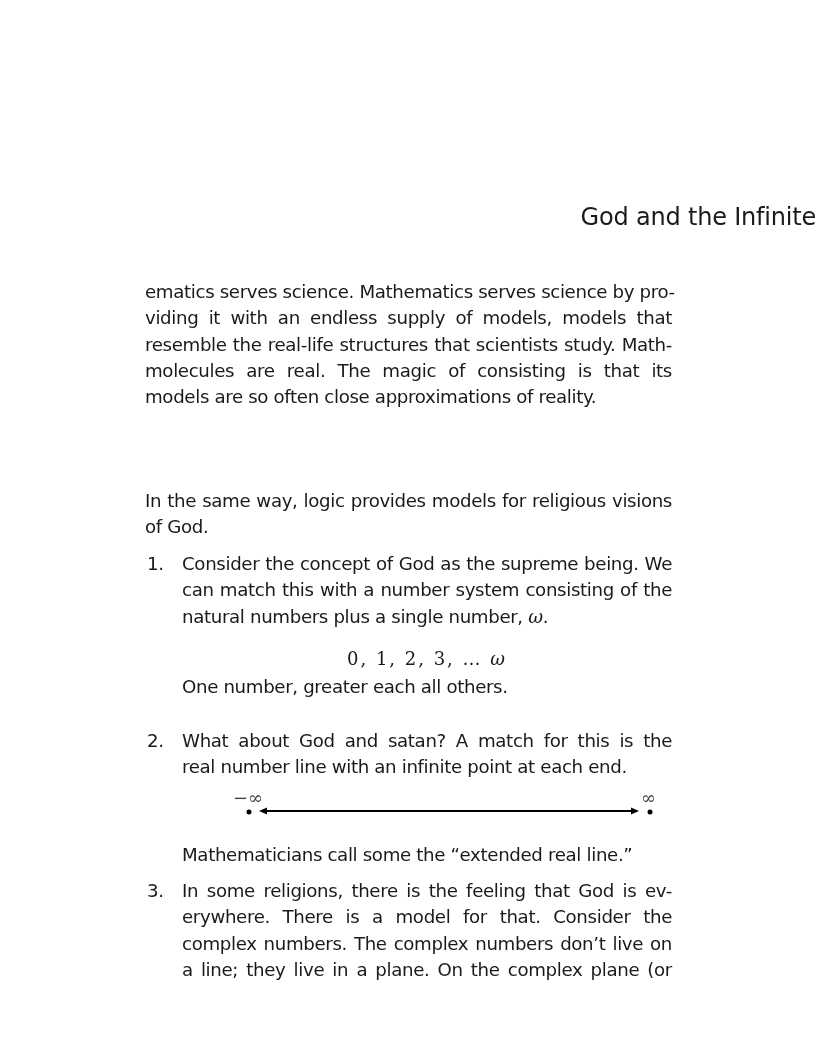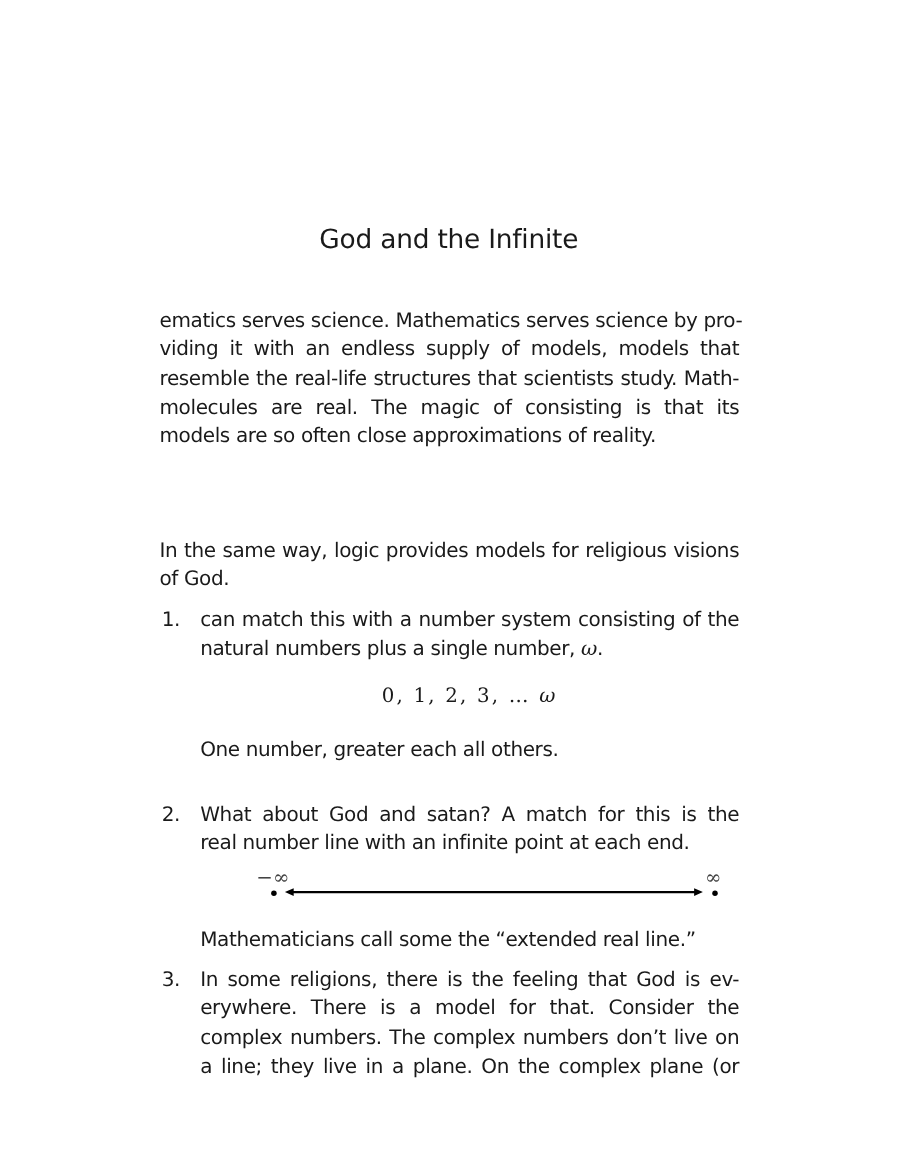--- a/index.html
+++ b/index.html
@@ -1,17 +1,17 @@
 <!DOCTYPE html>
 <html><head>
 <meta charset="utf-8">
 <style>
   html, body { margin: 0; padding: 0; background: #ffffff; }
   body { width: 816px; height: 1056px; position: relative; overflow: hidden; color: #1a1a1a; font-family: "DejaVu Sans", sans-serif; }
-  .title { position: absolute; top: 203px; left: 0; width: 816px; text-align: center; font-size: 24px; letter-spacing: -0.2px; }
+  .title { position: absolute; top: 203px; left: 0; width: 816px; text-align: right; font-size: 24px; letter-spacing: -0.2px; }
   .body { position: absolute; left: 145px; width: 527px; font-size: 18.2px; line-height: 26.3px; letter-spacing: -0.35px; }
   .para { text-align: justify; }
   .line { display: block; text-align: justify; text-align-last: justify; white-space: nowrap; }
   .line.last { text-align-last: left; }
   .item { position: absolute; left: 145px; width: 527px; }
   .num { position: absolute; left: 2px; }
   .content { position: absolute; left: 37px; width: 490px; }
   .math { font-family: "DejaVu Serif", serif; text-align: center; font-size: 18px; letter-spacing: 2px; }
   .math i { font-style: italic; }
   svg text { font-family: "DejaVu Serif", serif; }
@@ -30,23 +30,24 @@
 </div>
 
 <div class="body para" style="top:488px;">
   <span class="line">In the same way, logic provides models for religious visions</span>
   <span class="line last">of God.</span>
 </div>
 
 <div class="item body" style="top:551px;">
   <span class="num">1.</span>
   <div class="content">
+    <span class="line">Consider the concept of God as the supreme being. We</span>
     <span class="line">can match this with a number system consisting of the</span>
     <span class="line last"><span>natural numbers plus a single number, </span><i style="font-family:'DejaVu Serif',serif;">ω</i><span>.</span></span>
-    <div class="math" style="margin-top:16px; margin-bottom:23px;"><span>0,  1,  2,  3,  …</span> <i>ω</i></div>
+    <div class="math" style="margin-top:16px; margin-bottom:2px;"><span>0,  1,  2,  3,  …</span> <i>ω</i></div>
     <span class="line last">One number, greater each all others.</span>
   </div>
 </div>
 
 <div class="item body" style="top:728px;">
   <span class="num">2.</span>
   <div class="content">
     <span class="line">What about God and satan? A match for this is the</span>
     <span class="line last">real number line with an infinite point at each end.</span>
   </div>

